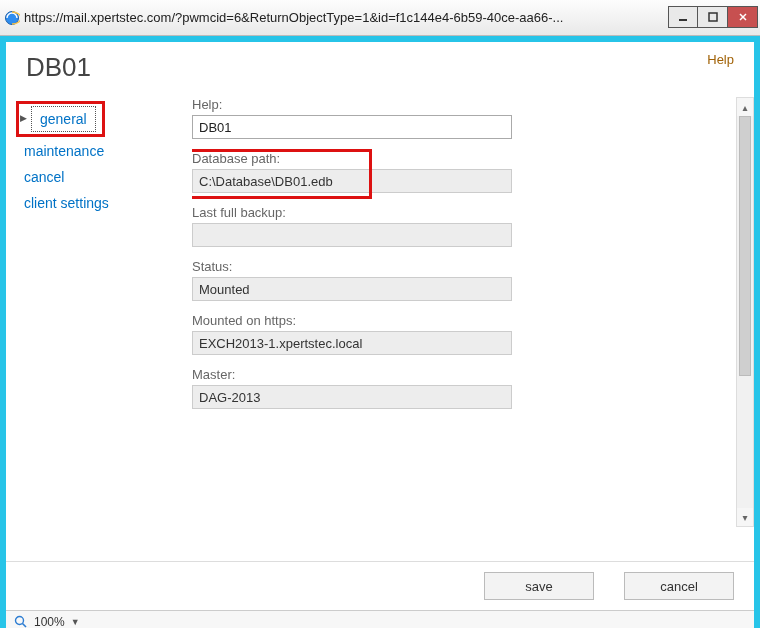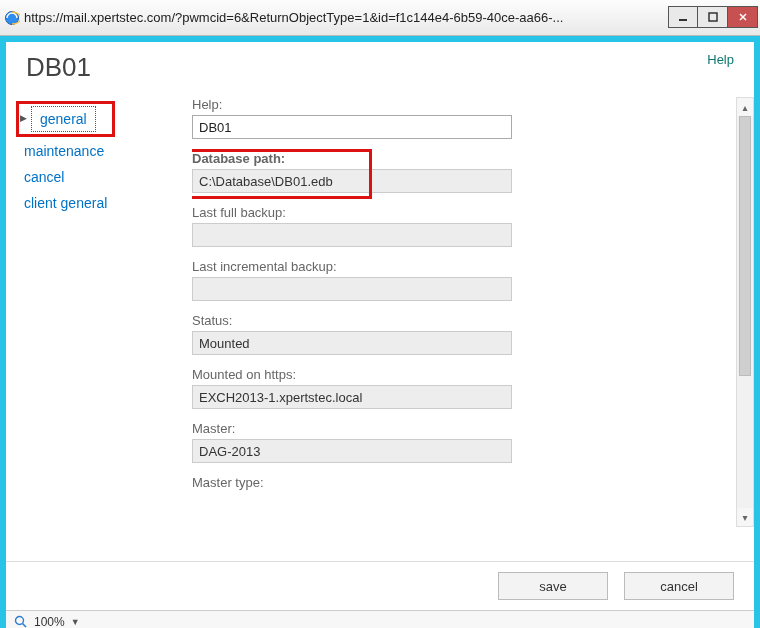--- a/index.html
+++ b/index.html
@@ -26,62 +26,62 @@
     background:#27c4e8; padding:6px; height:602px;
   }
   .inner {
     background:#fff; height:100%; position:relative; display:flex; flex-direction:column;
   }
 
   .topstrip {
     display:flex; justify-content:space-between; align-items:flex-start; padding:10px 20px 0 20px;
   }
   .page-title { font-size:26px; font-weight:300; color:#444; }
-  .help-link { color:#0f766e; font-size:13px; }
+  .help-link { color:#a16207; font-size:13px; }
 
   .body-area {
     flex:1; display:flex; padding:0 0 0 6px; overflow:hidden; margin-top:14px;
   }
 
   
   .sidebar { width:180px; padding-top:4px; }
   .side-item { padding:4px 8px 4px 8px; margin:2px 4px; font-size:14px; color:#0072c6; cursor:pointer; position:relative; }
   .side-item.selected { border:1px dotted #555; display:inline-block; margin-left:12px; }
   .side-item.selected::before { content:"▶"; font-size:9px; color:#555; position:absolute; left:-12px; top:6px; }
-  .side-wrap.highlighted { border:3px solid #d11; display:inline-block; margin-left:4px; padding-right:12px; }
+  .side-wrap.highlighted { border:3px solid #d11; display:inline-block; margin-left:4px; padding-right:2px; }
 
   
   .form-wrap { flex:1; position:relative; padding-right:34px; }
   .form-scroll {
     height:430px; overflow:hidden; padding-right:6px;
   }
   .field-block { margin-bottom:12px; }
   .flabel { color:#666; font-size:13px; margin-bottom:3px; }
   .tbox {
     width:320px; height:24px; border:1px solid #aaa; background:#fff; padding:2px 6px; font-size:13px; color:#222;
   }
   .tbox.ro {
     background:#ededed; border:1px solid #ccc; color:#333;
   }
-  .highlight-dbpath .flabel { font-weight:bold; }
+  .highlight-dbpath .flabel { font-weight:normal; }
   .highlight-dbpath .tbox-wrap { position:relative; }
   .highlight-dbpath .tbox-wrap::after {
     content:""; position:absolute; left:-4px; top:-20px; width:178px; height:44px; border:3px solid #d11; pointer-events:none;
   }
 
   
   .fake-scroll {
     position:absolute; right:0; top:0; width:18px; height:430px; background:#f1f1f1; border:1px solid #ddd;
   }
   .fake-scroll .arrow { height:18px; display:flex; align-items:center; justify-content:center; color:#666; font-size:10px; background:#f6f6f6;}
   .fake-scroll .thumb { position:absolute; top:18px; left:2px; width:12px; height:260px; background:#cfcfcf; border:1px solid #bbb;}
 
   
   .footer {
-    border-top:1px solid #ddd; padding:10px 20px; display:flex; justify-content:flex-end; gap:16px;
+    border-top:1px solid #ddd; padding:10px 20px; display:flex; justify-content:flex-end; gap:30px;
   }
   .btn {
     width:110px; height:28px; background:#f3f3f3; border:1px solid #bbb; font-size:13px; color:#333; cursor:pointer;
   }
 
   
   .statusbar {
     height:22px; border-top:1px solid #ccc; background:#f7f7f7; display:flex; align-items:center; justify-content:flex-start; padding:0 8px; font-size:12px; color:#333; gap:6px;
   }
   .mag-icon { width:14px; height:14px; display:inline-block; }
@@ -128,21 +128,21 @@
     </div>
 
     <div class="body-area">
 
       <div class="sidebar">
         <div class="side-wrap highlighted">
           <div class="side-item selected">general</div>
         </div>
         <div class="side-item">maintenance</div>
         <div class="side-item">cancel</div>
-        <div class="side-item">client general</div>
+        <div class="side-item">client settings</div>
       </div>
 
       <div class="form-wrap">
         <div class="form-scroll">
 
           <div class="field-block">
             <div class="flabel">Help:</div>
             <input class="tbox" type="text" value="DB01" style="">
           </div>
 
@@ -151,42 +151,37 @@
             <div class="tbox-wrap">
               <input class="tbox ro" type="text" readonly="" value="C:\Database\DB01.edb" style="">
             </div>
           </div>
 
           <div class="field-block">
             <div class="flabel">Last full backup:</div>
             <input class="tbox ro" type="text" readonly="" value="" style="">
           </div>
 
-          <div class="field-block">
-            <div class="flabel">Last incremental backup:</div>
-            <input class="tbox ro" type="text" readonly="" value="" style="">
-          </div>
 
           <div class="field-block">
             <div class="flabel">Status:</div>
             <input class="tbox ro" type="text" readonly="" value="Mounted" style="">
           </div>
 
           <div class="field-block">
             <div class="flabel">Mounted on https:</div>
             <input class="tbox ro" type="text" readonly="" value="EXCH2013-1.xpertstec.local" style="">
           </div>
 
           <div class="field-block">
             <div class="flabel">Master:</div>
             <input class="tbox ro" type="text" readonly="" value="DAG-2013" style="">
           </div>
 
           <div class="field-block">
-            <div class="flabel">Master type:</div>
           </div>
 
         </div>
 
         <div class="fake-scroll">
           <div class="arrow">▴</div>
           <div class="thumb"></div>
           <div class="arrow" style="position:absolute;bottom:0;left:0;right:0;">▾</div>
         </div>
       </div>

